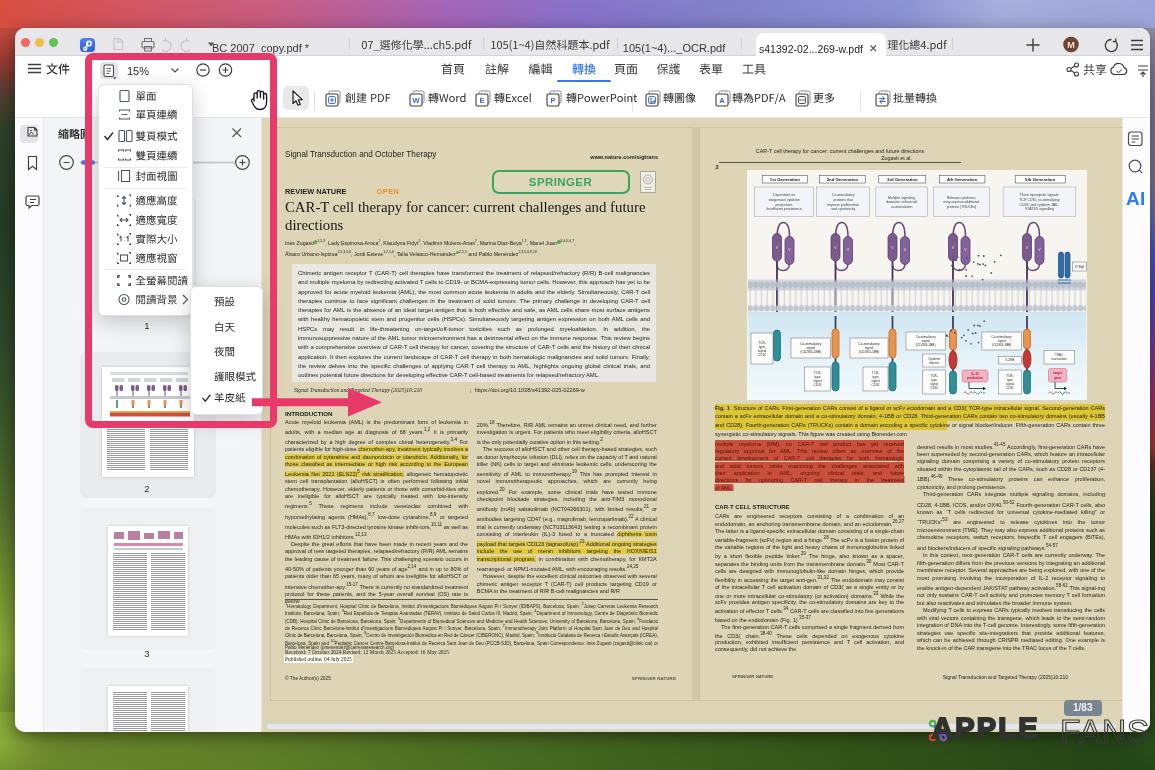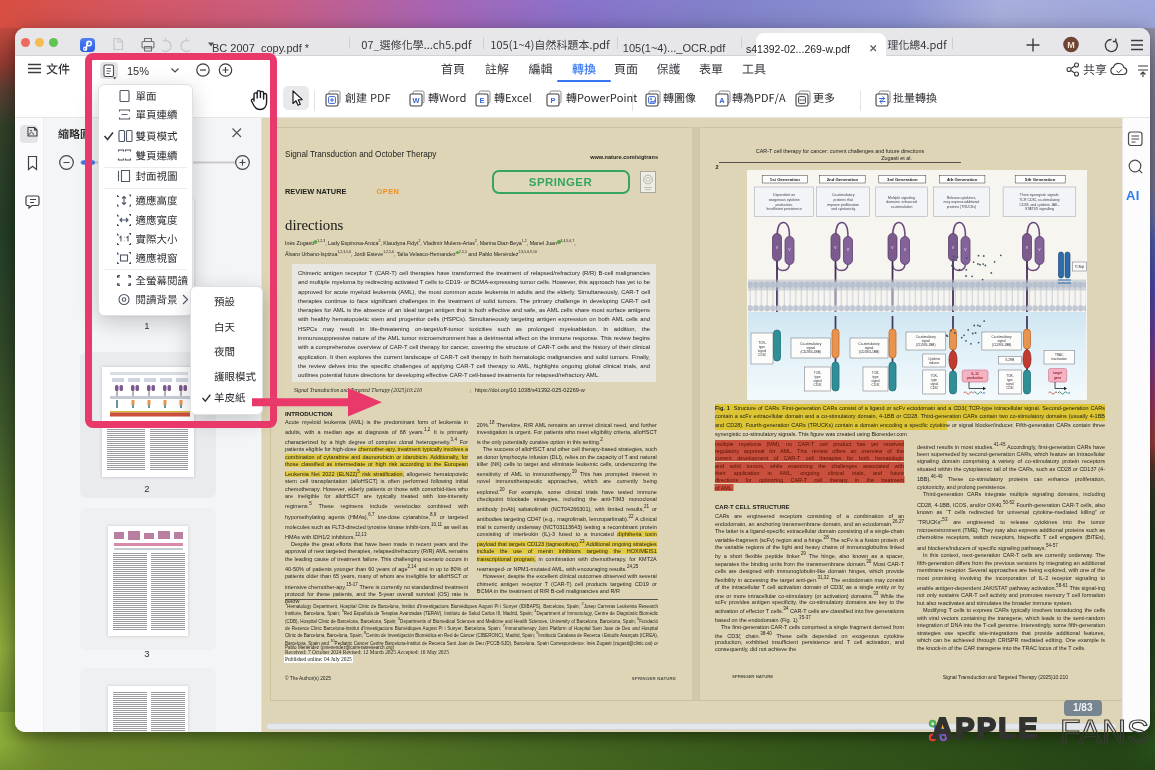--- a/index.html
+++ b/index.html
@@ -42,21 +42,21 @@
 <g stroke="#c6c6cb" fill="none" stroke-width="1.3">
 <path d="M60.5 6.5 a5.5 5.5 0 1 1 -3.5 9.7"></path>
         <path d="M60.5 3.5 v3.2 h-3.2" stroke-width="1.1"></path>
 <path d="M81.5 6.5 a5.5 5.5 0 1 0 3.5 9.7"></path>
         <path d="M81.5 3.5 v3.2 h3.2" stroke-width="1.1"></path>
 </g>
 <path d="M103 8.5 l6 0 l-3 4 z" fill="#55555a"></path>
 </svg>
     <div class="abs" style="left:197px;top:14px;width:140px;font-size:11px;color:#37373c">BC 2007_copy.pdf *</div>
 <div class="abs" style="left:589px;top:14px;width:140px;text-align:center;font-size:11px;color:#37373c">105(1~4)..._OCR.pdf</div>
-<div class="abs" style="left:731px;top:14.5px;width:130px;font-size:10.5px;color:#1f1f24">s41392-02...269-w.pdf</div>
+<div class="abs" style="left:731px;top:14.5px;width:130px;text-align:center;font-size:10.5px;color:#1f1f24">s41392-02...269-w.pdf</div>
 <svg class="abs" style="left:854px;top:15.5px" width="9" height="9">
       <path d="M1.5 1.5 L7 7 M7 1.5 L1.5 7" stroke="#55555a" stroke-width="1.1"></path>
     </svg>
     <div class="abs" style="left:334px;top:9px;width:1px;height:12px;background:#cfced3"></div>
     <div class="abs" style="left:468px;top:9px;width:1px;height:12px;background:#cfced3"></div>
     <div class="abs" style="left:602px;top:9px;width:1px;height:12px;background:#cfced3"></div>
     <div class="abs" style="left:726px;top:9px;width:1px;height:12px;background:#cfced3"></div>
     <div class="abs" style="left:937px;top:9px;width:1px;height:12px;background:#cfced3"></div>
     <svg class="abs" style="left:1008px;top:6px" width="126" height="22" viewBox="0 0 126 22">
 <path d="M10 4.5 v13 M3.5 11 h13" stroke="#3c3c41" stroke-width="1.4" fill="none"></path>
@@ -233,39 +233,40 @@
     <div class="abs" style="left:136px;top:664px;width:34px;height:40px;background:repeating-linear-gradient(180deg,#9a9aa0 0,#9a9aa0 0.8px,transparent 0.8px,transparent 2.0px)"></div>
     <div class="abs" style="left:1107px;top:90px;width:27.5px;height:614px;background:#fcfcfd;border-left:1px solid #e7e7ea"></div>
 <svg class="abs" style="left:1112px;top:102px" width="18" height="44" viewBox="0 0 18 44">
 <g fill="none" stroke="#4a4a52" stroke-width="1.2">
 <rect x="1.5" y="2" width="13.5" height="13.5" rx="2.5"></rect>
 <path d="M4.5 6 h7.5 M4.5 9 h7.5 M4.5 12 h4" stroke-width="1"></path>
 <circle cx="8" cy="36" r="5.8"></circle>
         <path d="M12.2 40.2 l3 3"></path>
 </g>
     </svg>
-<div class="abs" style="left:1111px;top:160px;width:28px;font-size:13px;font-weight:bold;color:#2f7bf2;letter-spacing:0.3px">AI</div>
+<div class="abs" style="left:1111px;top:160px;width:28px;font-size:19px;font-weight:bold;color:#2f7bf2;letter-spacing:0.3px">AI</div>
     <div class="abs" style="left:247px;top:90px;width:860px;height:614px;background:#ded5b6"></div>
 <div class="abs" style="left:254.5px;top:98.8px;width:422px;height:573px;background:#ded5b6;border-left:1px solid #cdc3a3;border-top:1px solid #cdc3a3"></div>
 <div class="abs" style="left:677px;top:98.8px;width:6.5px;height:573px;background:#d2c8a9"></div>
 <div class="abs" style="left:683.5px;top:98.8px;width:423.5px;height:573px;background:#ded5b6;border-left:1px solid #cdc3a3;border-top:1px solid #cdc3a3"></div>
 <div class="abs" style="left:254.5px;top:671.8px;width:852px;height:1px;background:#cdc3a3"></div>
 <div class="abs" style="left:251px;top:694.5px;width:851px;height:7.5px;background:#e3e6ea;border:1px solid #d2d5da;border-radius:4px"></div>
     <div class="abs" style="left:270px;top:122px;font-size:8.2px;font-weight:500;color:#232320">Signal Transduction and October Therapy</div>
 <div class="abs" style="left:555px;top:125.5px;width:88px;text-align:right;font-size:5.6px;font-weight:bold;color:#232320">www.nature.com/sigtrans</div>
 <div class="abs" style="left:476.5px;top:141.5px;width:138px;height:24.5px;border:2.4px solid #35a55f;border-radius:7px;background:rgba(255,255,255,.06)"></div>
 <div class="abs" style="left:476.5px;top:147.5px;width:138px;text-align:center;font-size:11.5px;font-weight:bold;letter-spacing:0.4px;color:#35a55f">SPRINGER</div>
 <div class="abs" style="left:625px;top:143px;width:16px;height:22px;background:#efede4;border:1px solid #a8a89e"></div>
 <svg class="abs" style="left:625px;top:143px" width="16" height="22">
       <circle cx="8" cy="8.5" r="4.4" fill="none" stroke="#a8a8a0" stroke-width="0.9"></circle>
       <circle cx="8" cy="8.5" r="2.1" fill="none" stroke="#b0b0a8" stroke-width="0.7"></circle>
       <path d="M4 16.5 h8 M5 18.5 h6" stroke="#a8a8a0" stroke-width="0.7"></path>
     </svg>
 <div class="abs" style="left:270px;top:158.5px;font-size:7.4px;font-weight:bold;color:#1e1e1a">REVIEW NATURE</div>
 <div class="abs" style="left:361.5px;top:158.5px;font-size:7.4px;font-weight:bold;color:#ef8d1e;letter-spacing:0.5px">OPEN</div>
+<div class="abs serif" style="left:270px;top:170.5px;font-size:14.8px;color:#171714;letter-spacing:0px">CAR-T cell therapy for cancer: current challenges and future</div>
 <div class="abs serif" style="left:270px;top:189px;font-size:14.8px;color:#171714">directions</div>
     <div class="abs" style="left:270px;top:209px;width:362px;font-size:5.3px;line-height:8.8px;color:#232320">Inès Zugasti<span style="display:inline-block;width:3.5px;height:3.5px;border-radius:50%;background:#58a942;vertical-align:1px"></span><sup style="font-size:3.5px">1,2,3</sup>, Lady Espinosa-Aroca<sup style="font-size:3.5px">2</sup>, Klaudyna Fidyt<sup style="font-size:3.5px">2</sup>, Vladimir Mulens-Arias<sup style="font-size:3.5px">2</sup>, Marina Diaz-Beya<sup style="font-size:3.5px">1,2</sup>, Manel Juan<span style="display:inline-block;width:3.5px;height:3.5px;border-radius:50%;background:#58a942;vertical-align:1px"></span><sup style="font-size:3.5px">3,4,5,6,7</sup>,<br>Álvaro Urbano-Ispizua<sup style="font-size:3.5px">1,2,3,5,6</sup>, Jordi Esteve<sup style="font-size:3.5px">1,2,5,6</sup>, Talía Velasco-Hernandez<span style="display:inline-block;width:3.5px;height:3.5px;border-radius:50%;background:#58a942;vertical-align:1px"></span><sup style="font-size:3.5px">2,5,5</sup> and Pablo Menéndez<sup style="font-size:3.5px">2,3,5,6,9,10</sup></div>
     <div class="abs" style="left:277px;top:236px;width:364px;height:117.5px;background:#e9e7e2"></div>
 <div class="abs j" style="left:283px;top:241px;width:352px;font-size:5.9px;line-height:9.3px;color:#1f1f1c">Chimeric antigen receptor T (CAR-T) cell therapies have transformed the treatment of relapsed/refractory (R/R) B-cell malignancies and multiple myeloma by redirecting activated T cells to CD19- or BCMA-expressing tumor cells. However, this approach has yet to be approved for acute myeloid leukemia (AML), the most common acute leukemia in adults and the elderly. Simultaneously, CAR-T cell therapies continue to face significant challenges in the treatment of solid tumors. The primary challenge in developing CAR-T cell therapies for AML is the absence of an ideal target antigen that is both effective and safe, as AML cells share most surface antigens with healthy hematopoietic stem and progenitor cells (HSPCs). Simultaneously targeting antigen expression on both AML cells and HSPCs may result in life-threatening on-target/off-tumor toxicities such as prolonged myeloablation. In addition, the immunosuppressive nature of the AML tumor microenvironment has a detrimental effect on the immune response. This review begins with a comprehensive overview of CAR-T cell therapy for cancer, covering the structure of CAR-T cells and the history of their clinical application. It then explores the current landscape of CAR-T cell therapy in both hematologic malignancies and solid tumors. Finally, the review delves into the specific challenges of applying CAR-T cell therapy to AML, highlights ongoing global clinical trials, and outlines potential future directions for developing effective CAR-T cell-based treatments for relapsed/refractory AML.</div>
 <div class="abs serif" style="left:279px;top:358.5px;font-size:5.6px;font-style:italic;color:#232320">Signal Transduction and Targeted Therapy (2025)10:210</div>
 <div class="abs" style="left:455px;top:358.5px;font-size:5.6px;color:#232320">;&nbsp;&nbsp;https://doi.org/10.1038/s41392-025-02269-w</div>
     <style>.hl{background:#e2ca42}.bodyt{font-size:5.5px;line-height:7.35px;color:#1f1f1c;letter-spacing:0}.bodyt p{text-align:justify}.ind{text-indent:6px}</style>
     <div class="abs" style="left:270px;top:381.5px;font-size:6.2px;font-weight:bold;color:#1a1a16">INTRODUCTION</div>
 <div class="abs bodyt" style="left:270px;top:390.5px;width:183px">
       <p>Acute myeloid leukemia (AML) is the predominant form of leukemia in adults, with a median age at diagnosis of 68 years.<sup>1,2</sup> It is primarily characterized by a high degree of complex clonal heterogeneity.<sup>3,4</sup> For patients eligible for high-dose <span class="hl">chemother-apy, treatment typically involves a combination of cytarabine and daunorubicin or idarubicin. Additionally, for those classified as intermediate or high risk according to the European Leukemia Net 2022 (ELN22)<sup>5</sup> risk stratification,</span> allogeneic hematopoietic stem cell transplantation (alloHSCT) is often performed following initial chemotherapy. However, elderly patients or those with comorbid-ities who are ineligible for alloHSCT are typically treated with low-intensity regimens.<sup>5</sup> These regimens include venetoclax combined with hypomethylating agents (HMAs),<sup>6,7</sup> low-dose cytarabine,<sup>8,9</sup> or targeted molecules such as FLT3-directed tyrosine kinase inhibi-tors,<sup>10,11</sup> as well as HMAs with IDH1/2 inhibitors.<sup>12,13</sup></p>

